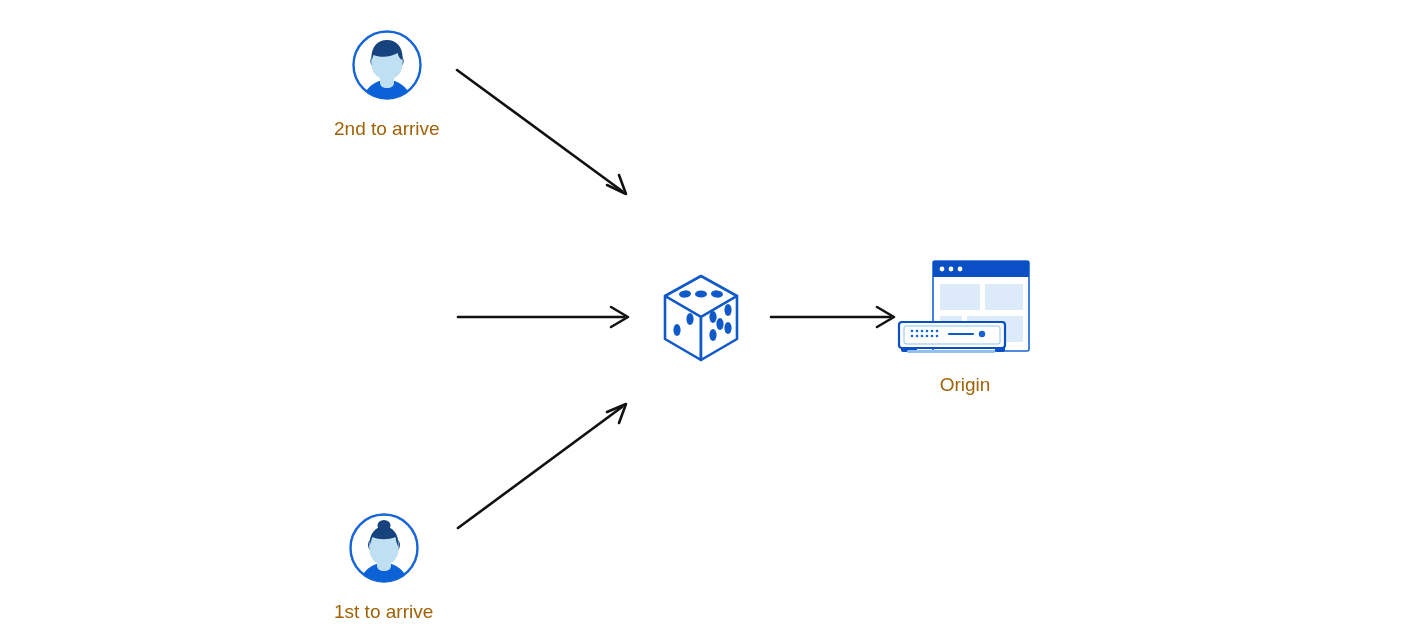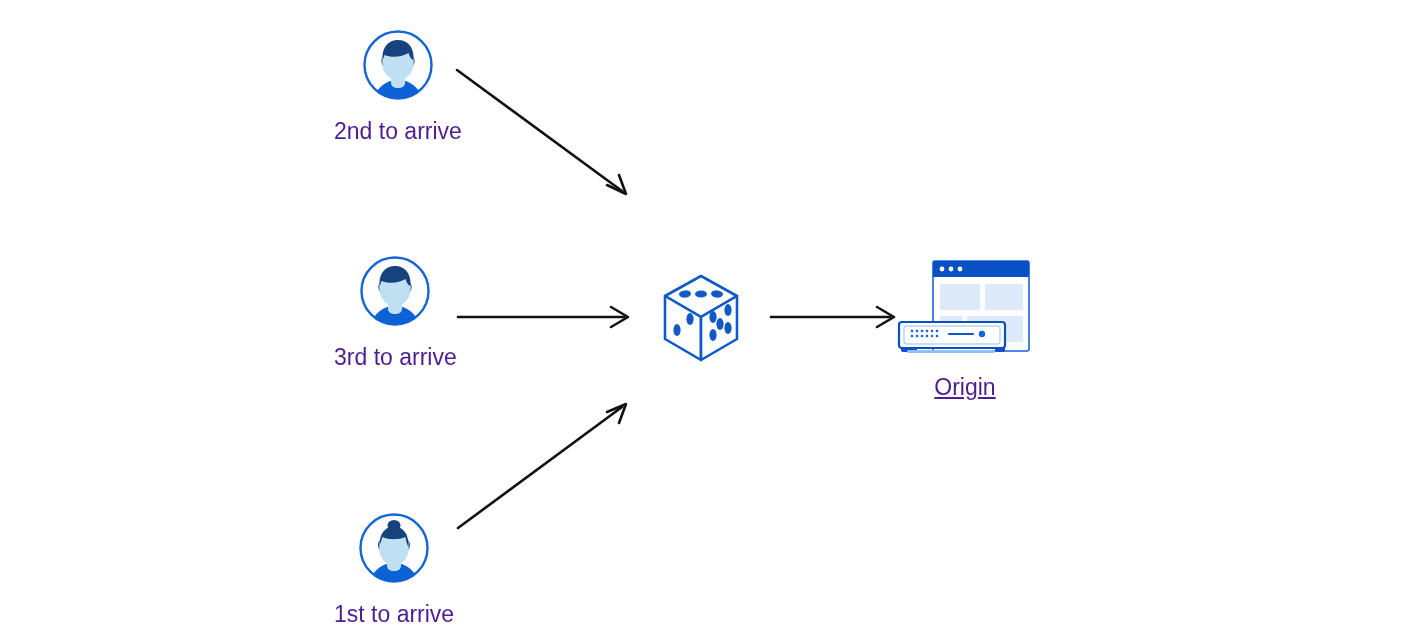--- a/index.html
+++ b/index.html
@@ -18,30 +18,30 @@
     overflow: hidden;
   }
   .node {
     position: absolute;
     display: flex;
     flex-direction: column;
     align-items: center;
   }
   .label {
     font-family: "Liberation Sans", sans-serif;
-    font-size: 23px;
-    color: #4c1d95;
+    font-size: 19px;
+    color: #a16207;
     white-space: nowrap;
     line-height: 1.2;
   }
   .avatar-wrap { width: 74px; height: 74px; }
   .avatar-label { margin-top: 16px; }
   .dice-wrap { width: 86px; height: 92px; }
   .origin-wrap { width: 140px; height: 102px; }
-  .origin-label { margin-top: 14px; text-decoration: underline; }
+  .origin-label { margin-top: 14px; }
   svg { display: block; overflow: visible; }
   .arrow-layer {
     position: absolute;
     left: 0; top: 0;
     width: 1405px;
     height: 633px;
     pointer-events: none;
   }
 </style>
 </head>
@@ -85,41 +85,20 @@
           <ellipse cx="24.5" cy="33" rx="3.6" ry="5.4" fill="#bfe0f2" stroke="#16427e" stroke-width="1.1"></ellipse>
           <ellipse cx="49.5" cy="33" rx="3.6" ry="5.4" fill="#bfe0f2" stroke="#16427e" stroke-width="1.1"></ellipse>
           <path d="M37 13 c-9.5 0 -15.5 7 -15.5 17 l0 6 c0 9 7 16 15.5 16 c8.5 0 15.5 -7 15.5 -16 l0 -6 c0 -10 -6 -17 -15.5 -17 z" fill="#bfe0f2"></path>
           <path d="M21.5 29 c0 -10 6 -17 15.5 -17 c9.5 0 15.5 7 15.5 17 l0 3 c-3 -1 -4 -4 -5 -7 c-6 4 -17 5 -24 2 c-1 2 -1 4 -2 5 z" fill="#16427e"></path>
         </g>
       </svg>
     </div>
     <div class="label avatar-label">2nd to arrive</div>
   </div>
 
-  <div class="node" style="left:334px; top:254px;">
-    <div class="avatar-wrap">
-      <svg width="74" height="74" viewBox="0 0 74 74">
-        <defs>
-            <clipPath id="clipB">
-              <circle cx="37" cy="37" r="33.5"></circle>
-            </clipPath>
-          </defs>
-        <circle cx="37" cy="37" r="33.5" fill="#ffffff" stroke="#1565d8" stroke-width="2.4"></circle>
-        <g clip-path="url(#clipB)">
-          <path d="M37 52 c-13 0 -23 9 -25 22 l0 8 50 0 0 -8 c-2 -13 -12 -22 -25 -22 z" fill="#0b62d6"></path>
-          <path d="M30 44 l14 0 0 11 c0 3 -3 5 -7 5 c-4 0 -7 -2 -7 -5 z" fill="#bfe0f2"></path>
-          <ellipse cx="24.5" cy="33" rx="3.6" ry="5.4" fill="#bfe0f2" stroke="#16427e" stroke-width="1.1"></ellipse>
-          <ellipse cx="49.5" cy="33" rx="3.6" ry="5.4" fill="#bfe0f2" stroke="#16427e" stroke-width="1.1"></ellipse>
-          <path d="M37 13 c-9.5 0 -15.5 7 -15.5 17 l0 6 c0 9 7 16 15.5 16 c8.5 0 15.5 -7 15.5 -16 l0 -6 c0 -10 -6 -17 -15.5 -17 z" fill="#bfe0f2"></path>
-          <path d="M21.5 29 c0 -10 6 -17 15.5 -17 c9.5 0 15.5 7 15.5 17 l0 3 c-3 -1 -4 -4 -5 -7 c-6 4 -17 5 -24 2 c-1 2 -1 4 -2 5 z" fill="#16427e"></path>
-        </g>
-      </svg>
-    </div>
-    <div class="label avatar-label">3rd to arrive</div>
-  </div>
 
   <div class="node" style="left:334px; top:511px;">
     <div class="avatar-wrap">
       <svg width="74" height="74" viewBox="0 0 74 74">
         <defs>
             <clipPath id="clipC">
               <circle cx="37" cy="37" r="33.5"></circle>
             </clipPath>
           </defs>
         <circle cx="37" cy="37" r="33.5" fill="#ffffff" stroke="#1565d8" stroke-width="2.4"></circle>

